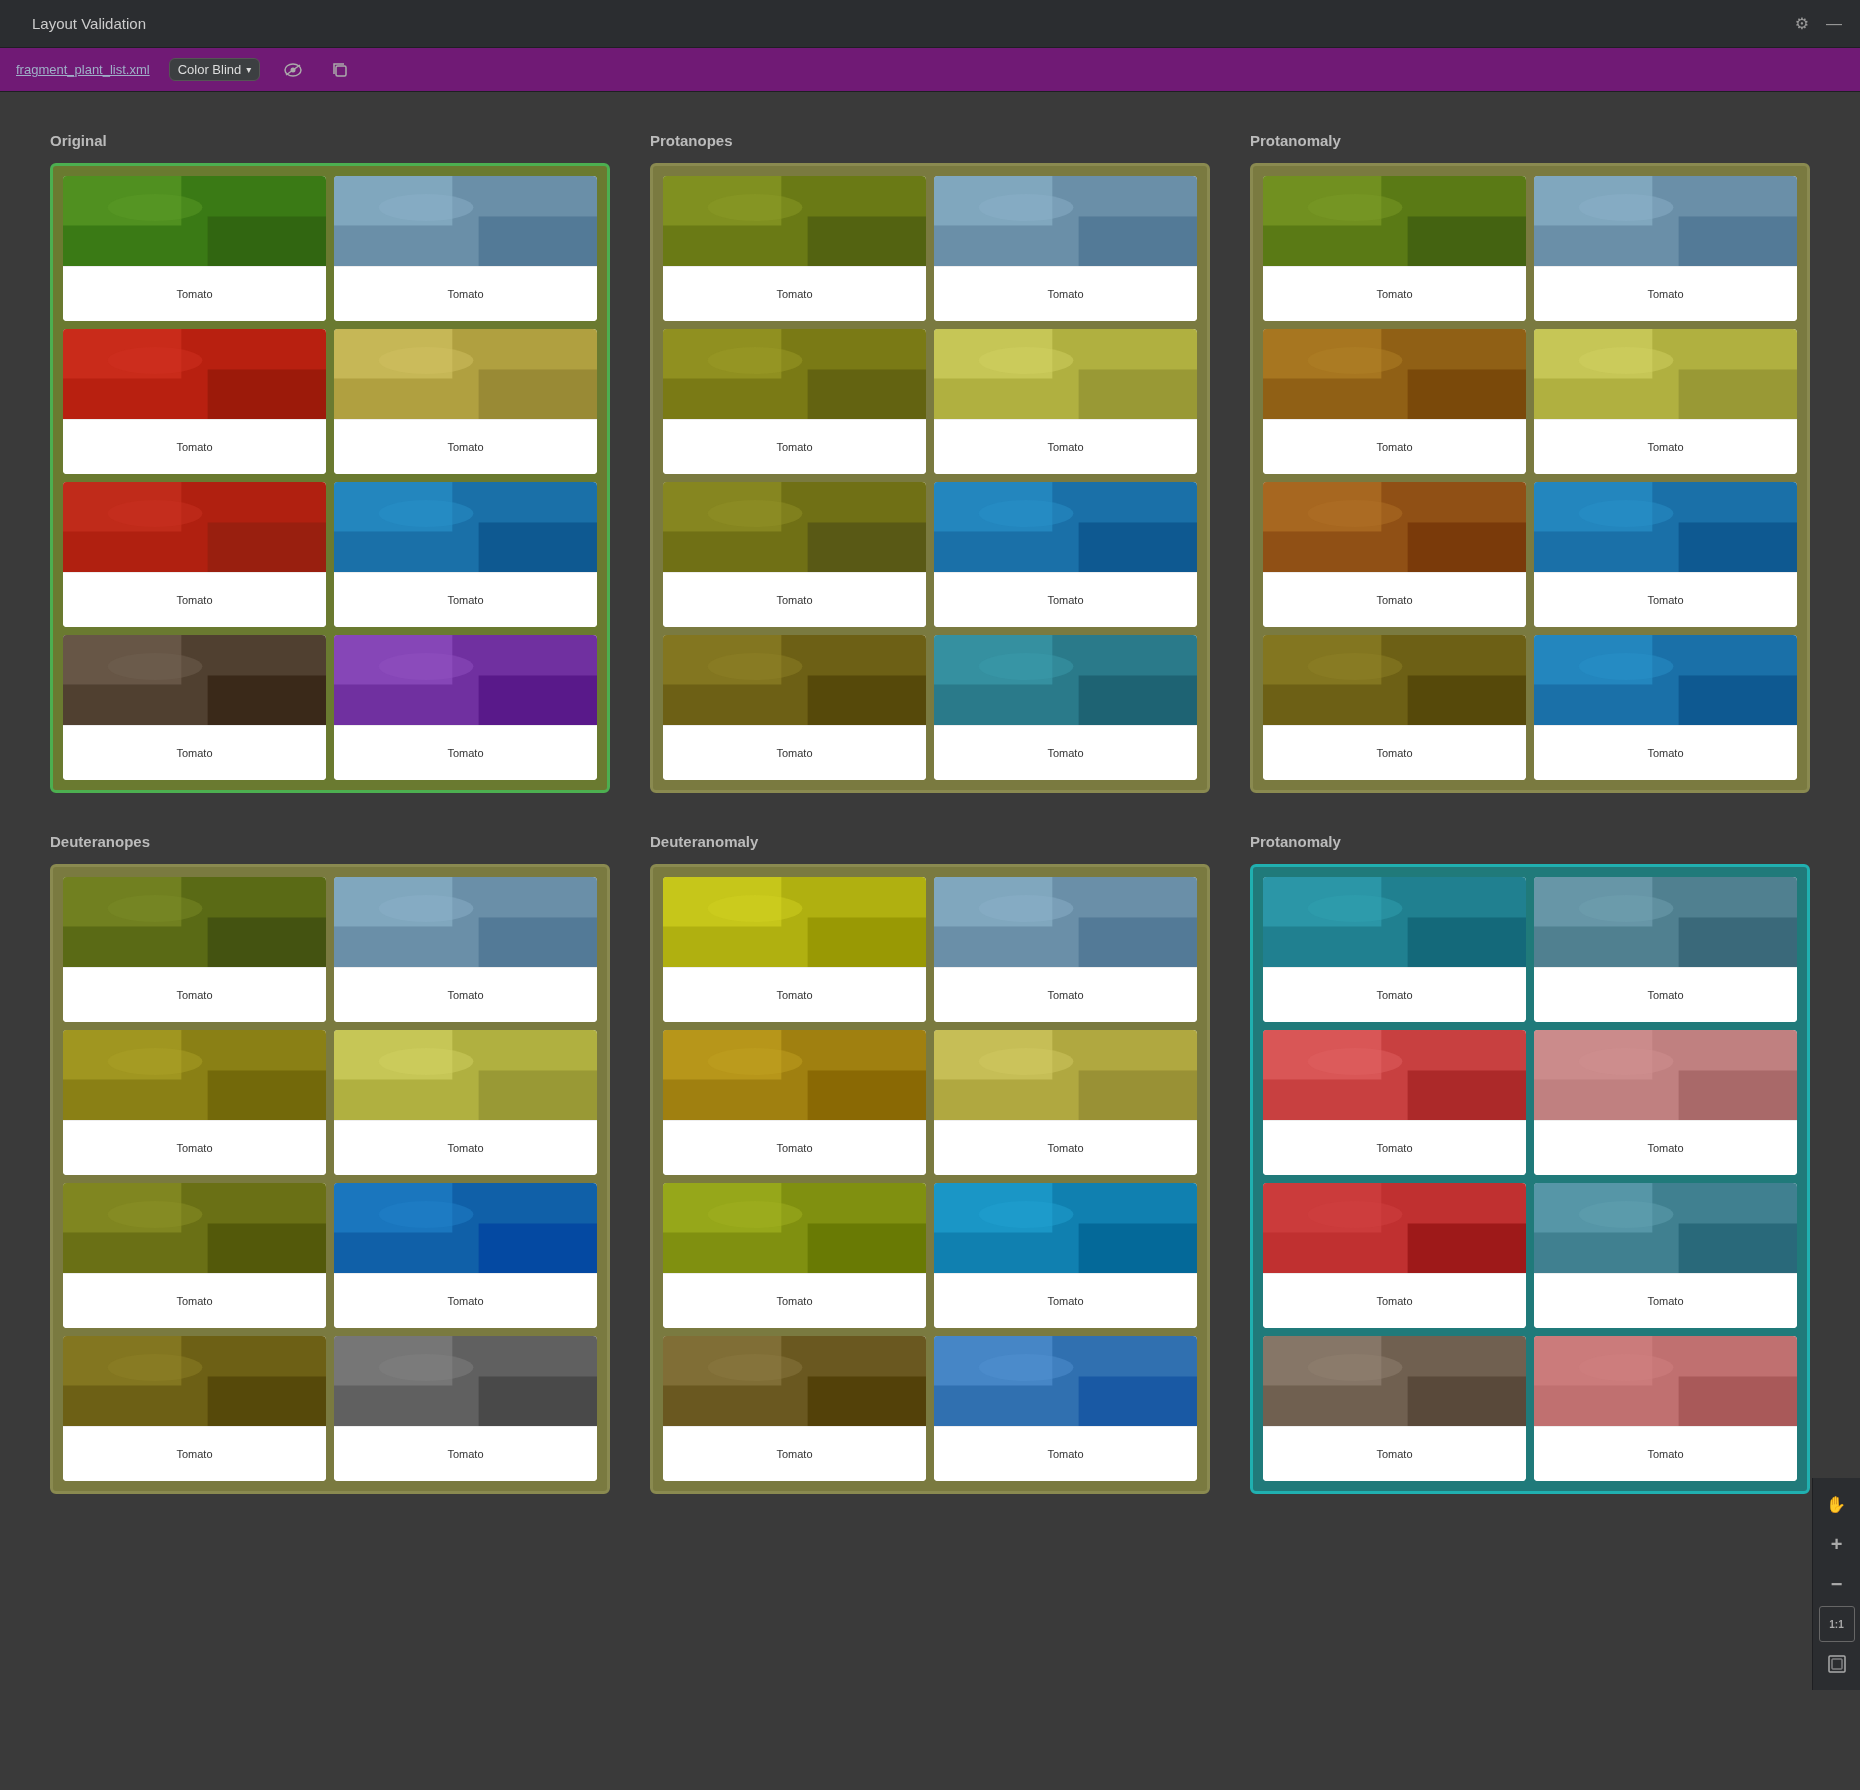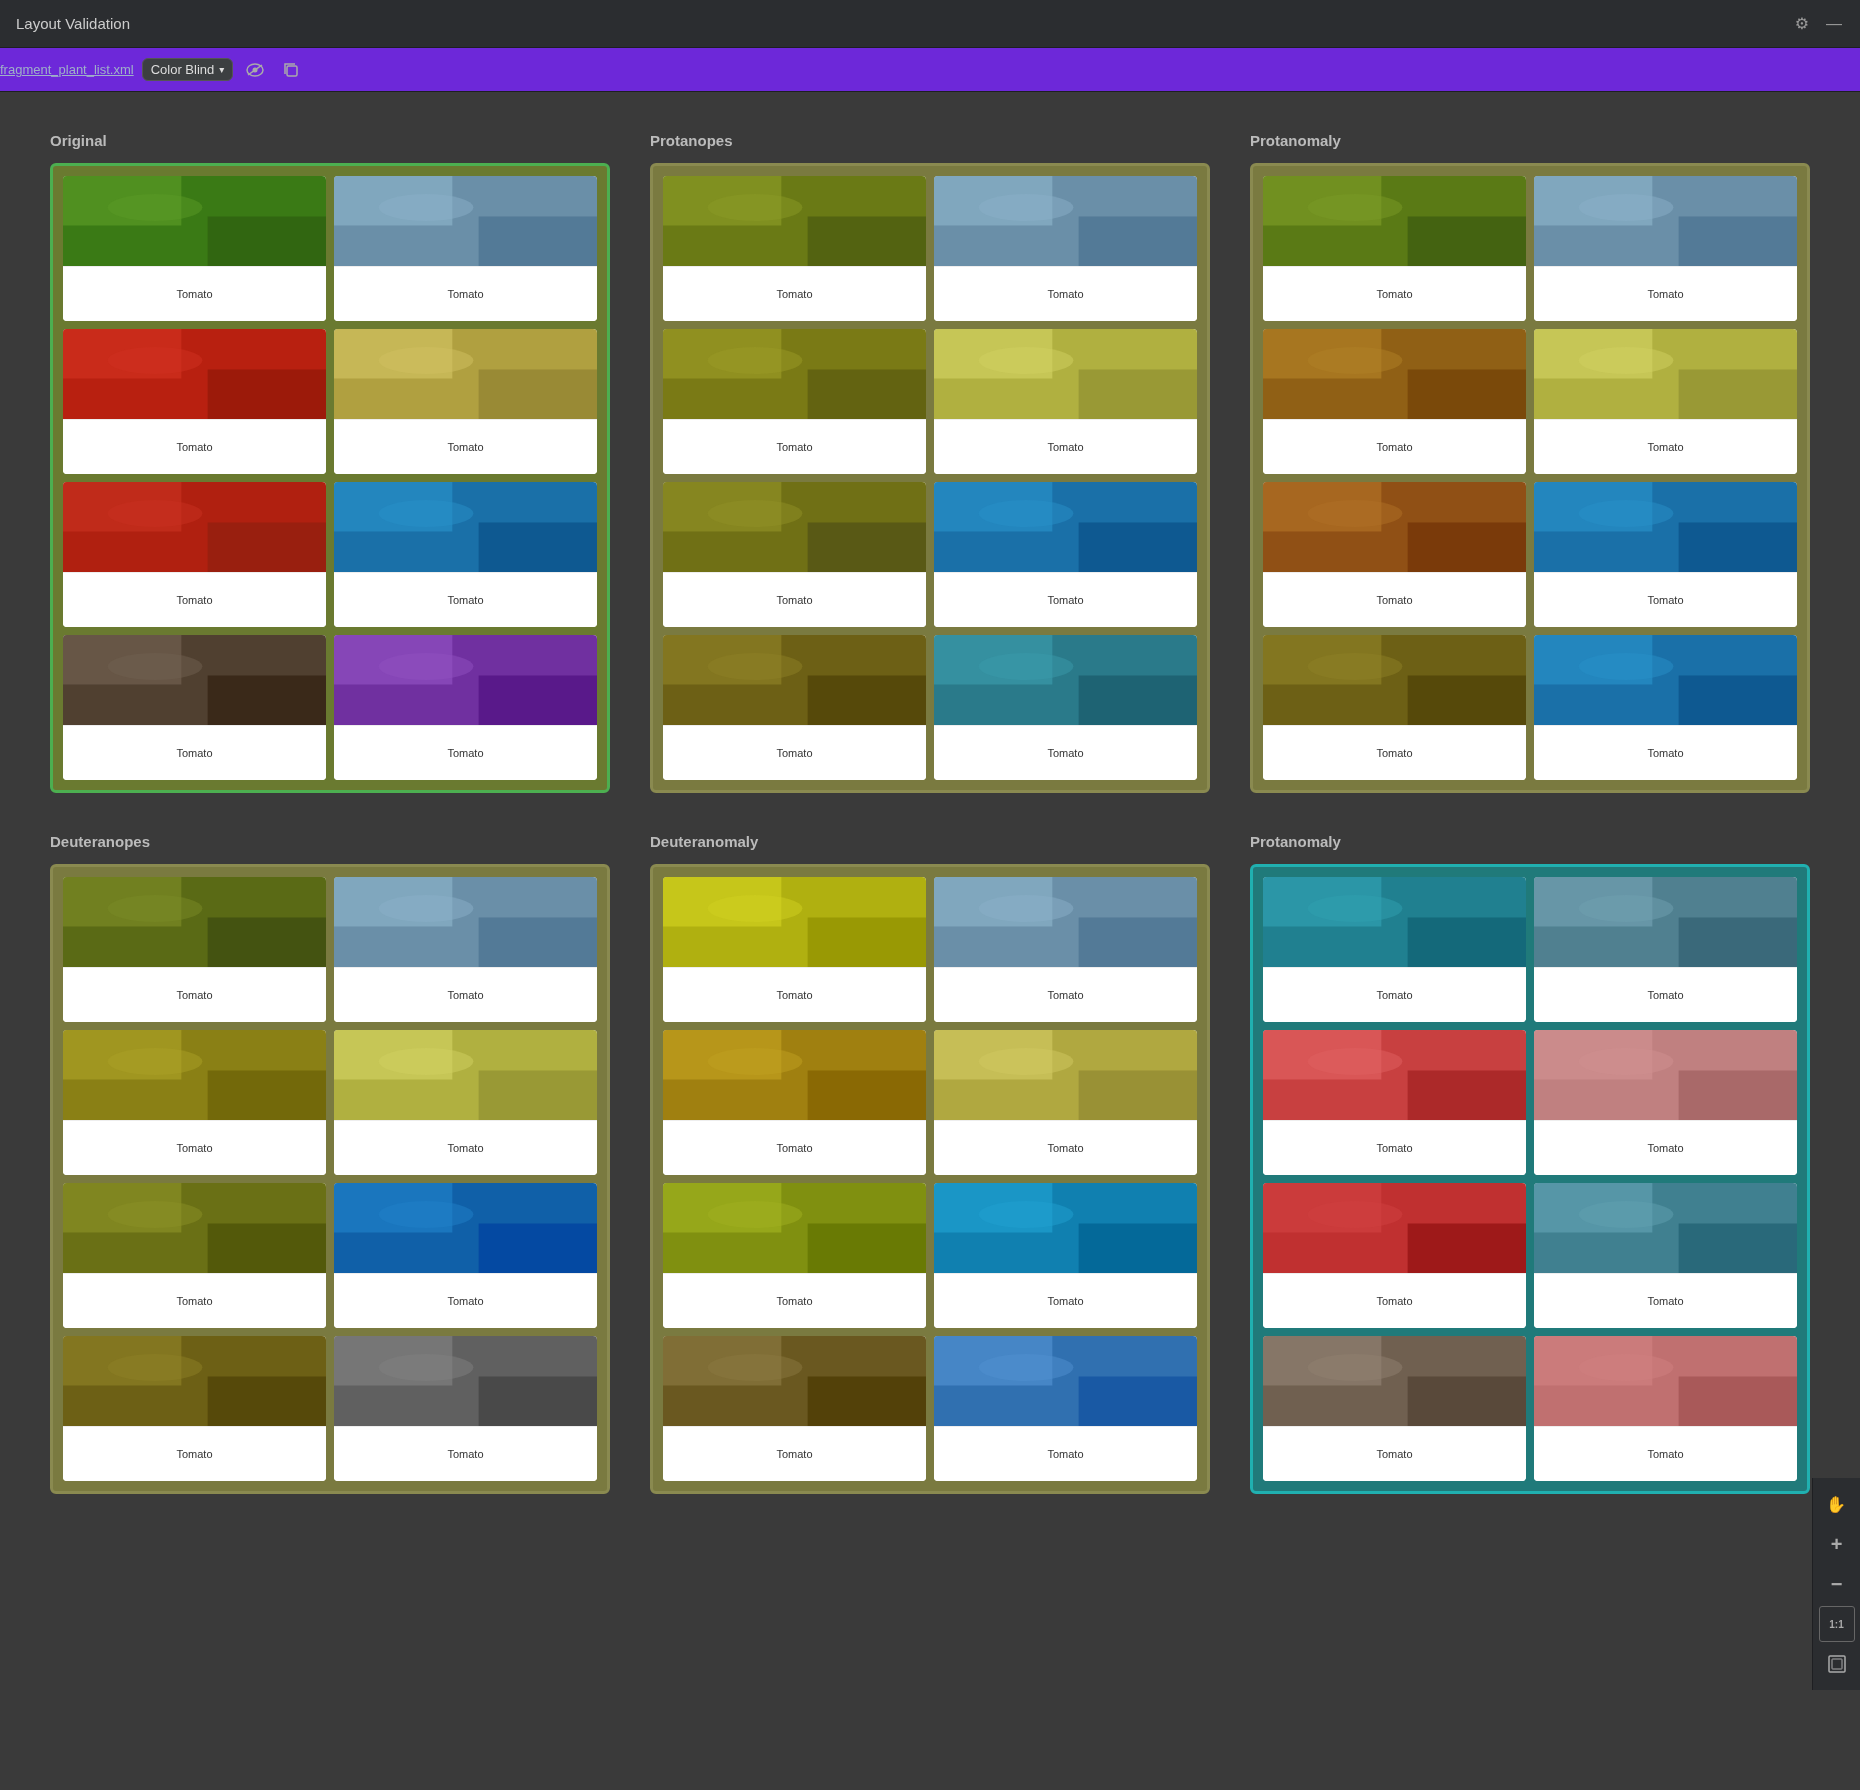--- a/index.html
+++ b/index.html
@@ -18,20 +18,21 @@
       height: 48px;
       display: flex;
       align-items: center;
       padding: 0 16px;
       justify-content: space-between;
       border-bottom: 1px solid #1e1f22;
     }
     .title-bar-left {
       display: flex;
       gap: 8px;
+      margin-left: 16px;
     }
     .title-bar-title {
       color: #ccc;
       font-size: 15px;
       font-weight: 500;
     }
     .title-bar-right {
       display: flex;
       align-items: center;
       gap: 12px;
@@ -39,26 +40,26 @@
     .title-icon-btn {
       width: 20px; height: 20px;
       display: flex; align-items: center; justify-content: center;
       color: #999;
       cursor: pointer;
       font-size: 16px;
     }
 
     
     .toolbar {
-      background: #6d28d9;
+      background: #701a75;
       height: 44px;
       display: flex;
       align-items: center;
-      padding: 0 0;
-      gap: 8px;
+      padding: 0 16px;
+      gap: 19px;
       border-bottom: 1px solid #1e1f22;
     }
     .toolbar-file {
       color: #9fb0c8;
       font-size: 13px;
       text-decoration: underline;
     }
     .toolbar-dropdown {
       display: flex;
       align-items: center;

